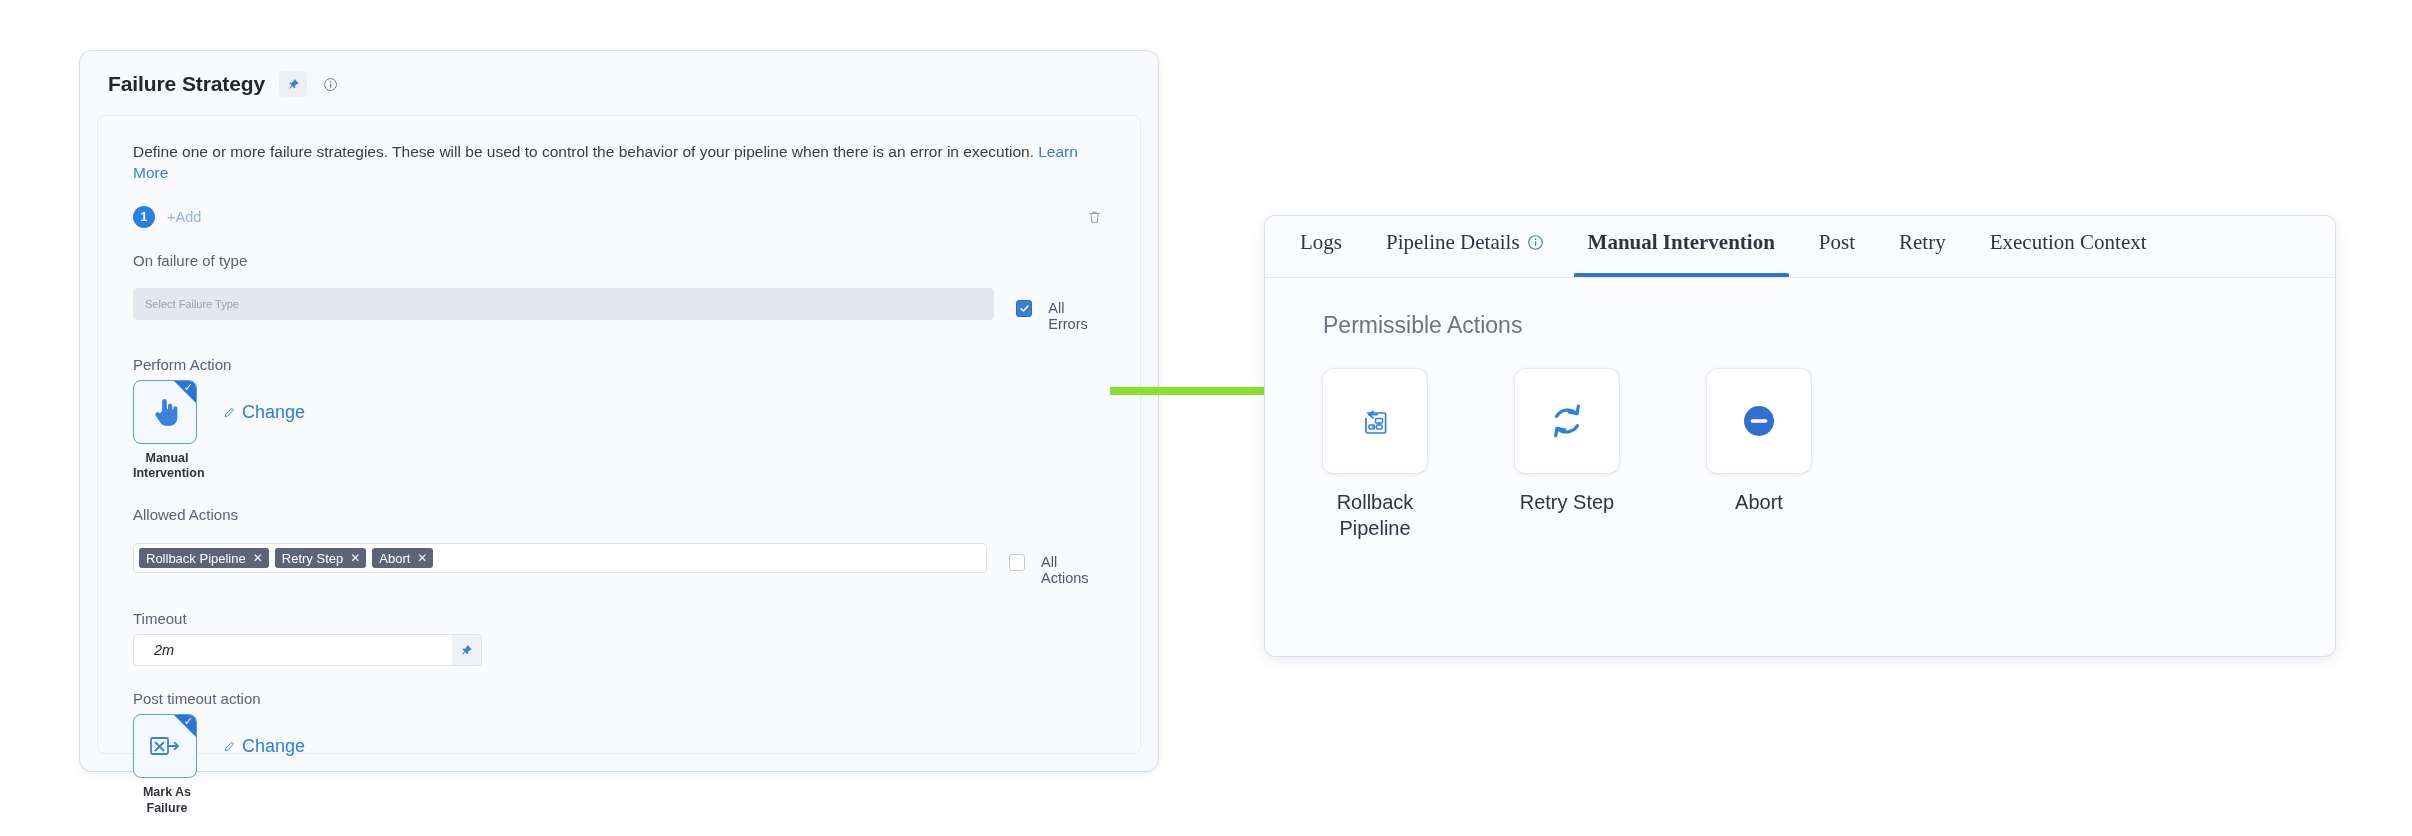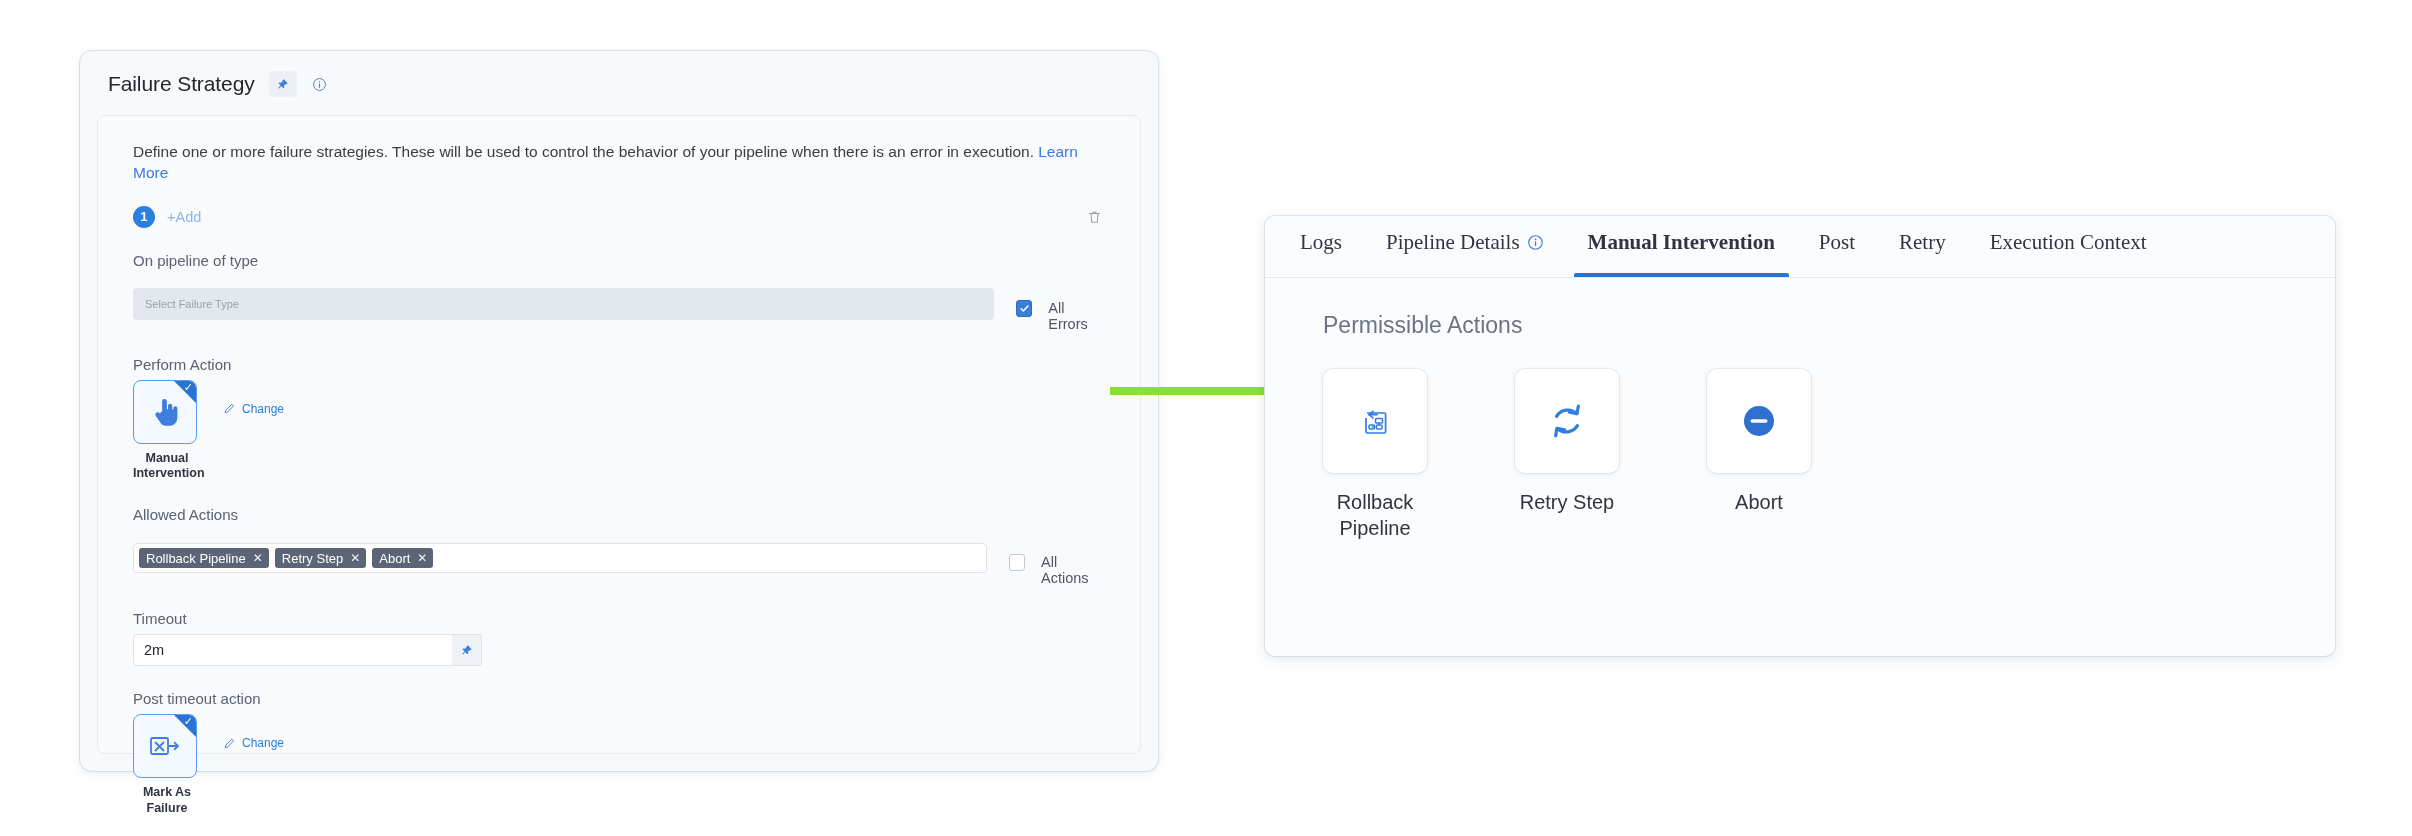--- a/index.html
+++ b/index.html
@@ -17,21 +17,21 @@
     width: 1078px; height: 720px;
     background: #f7fafc;
     border-radius: 12px;
     box-shadow: 0 2px 8px rgba(40,60,90,.10), 0 0 0 1px rgba(220,228,238,.9);
   }
   .lp-header {
     display:flex; align-items:center; gap:14px;
     padding: 20px 28px 6px 28px;
   }
   .lp-title {
-    font-size: 21px; font-weight: 400; color:#22272e; letter-spacing:-0.1px;
+    font-size: 21px; font-weight: 700; color:#22272e; letter-spacing:-0.1px;
   }
   .pin-btn {
     width: 28px; height: 26px; border-radius: 5px; background:#eceff4;
     display:flex; align-items:center; justify-content:center;
   }
   .info-ic { display:flex; align-items:center; justify-content:center; width:18px; height:18px; }
 
   .lp-body {
     position:absolute; left: 17px; top: 64px; right: 17px; bottom: 17px;
     background:#f8fafc;
@@ -62,22 +62,22 @@
 
   .select-box {
     width: 895px; height: 32px;
     background:#e3e8ee; border-radius:4px;
     display:flex; align-items:center; padding: 0 12px;
     font-size:11px; color:#9aa1ad;
   }
   .text-input {
     width: 320px; height: 32px; background:#fff;
     border:1px solid #dfe4eb; border-radius:4px;
-    display:flex; align-items:center; padding: 0 10px;
-    font-size:14.5px; color:#22272e;
+    display:flex; align-items:center; padding: 0 20px;
+    font-size:14.5px; color:#22272e;font-style:italic;
   }
   .chips-input {
     width: 885px; height: 30px; background:#fff;
     border:1px solid #dfe4eb; border-radius:4px;
     display:flex; align-items:center; gap:6px; padding: 0 5px;
   }
   .chip {
     display:flex; align-items:center; gap:7px;
     background:#5c6577; color:#fff;
     border-radius:3px; height:20px; padding: 0 6px 0 7px;
@@ -117,21 +117,21 @@
   }
   .tile .corner-check {
     position:absolute; right:3px; top:1px; color:#fff; font-size:11px; line-height:1;
   }
   .tile-caption {
     margin-top:7px; text-align:center; font-size:12.5px; color:#2f3541;
     font-weight:600; line-height:1.25;
   }
   .change-link {
     display:flex; align-items:center; gap:6px;
-    font-size:12px; color:#2a7fe0; margin-top:22px;
+    font-size:18px; color:#2a7fe0; margin-top:22px;
   }
 
   
   .arrow { position:absolute; left:1110px; top:378px; width:225px; height:26px; }
 
   
   .right-panel {
     position:absolute; left:1265px; top:216px;
     width:1070px; height:440px;
     background:#fbfcfe; border-radius:10px;
@@ -208,21 +208,21 @@
         <div class="addrow">
           <div class="idx-badge">1</div>
           <div class="add-link">+Add</div>
         </div>
         <div class="trash-btn">
           <svg width="15" height="16" viewBox="0 0 24 24">
             <path d="M4 6.5h16M9.5 6.5V4.6h5v1.9M6.5 6.5l1 14h9l1-14" fill="none" stroke="#9aa2ae" stroke-width="1.7" stroke-linecap="round" stroke-linejoin="round"></path>
           </svg>
         </div>
 
-        <div class="field-label">On pipeline of type</div>
+        <div class="field-label">On failure of type</div>
         <div class="row-with-check">
           <div class="select-box">Select Failure Type</div>
           <div class="cbx-wrap">
             <div class="cbx checked">
               <svg width="11" height="11" viewBox="0 0 24 24">
                 <path d="M4.5 12.5l5 5 10-11" fill="none" stroke="#fff" stroke-width="3.2" stroke-linecap="round" stroke-linejoin="round"></path>
               </svg>
             </div>
             <div class="cbx-label">All Errors</div>
           </div>

